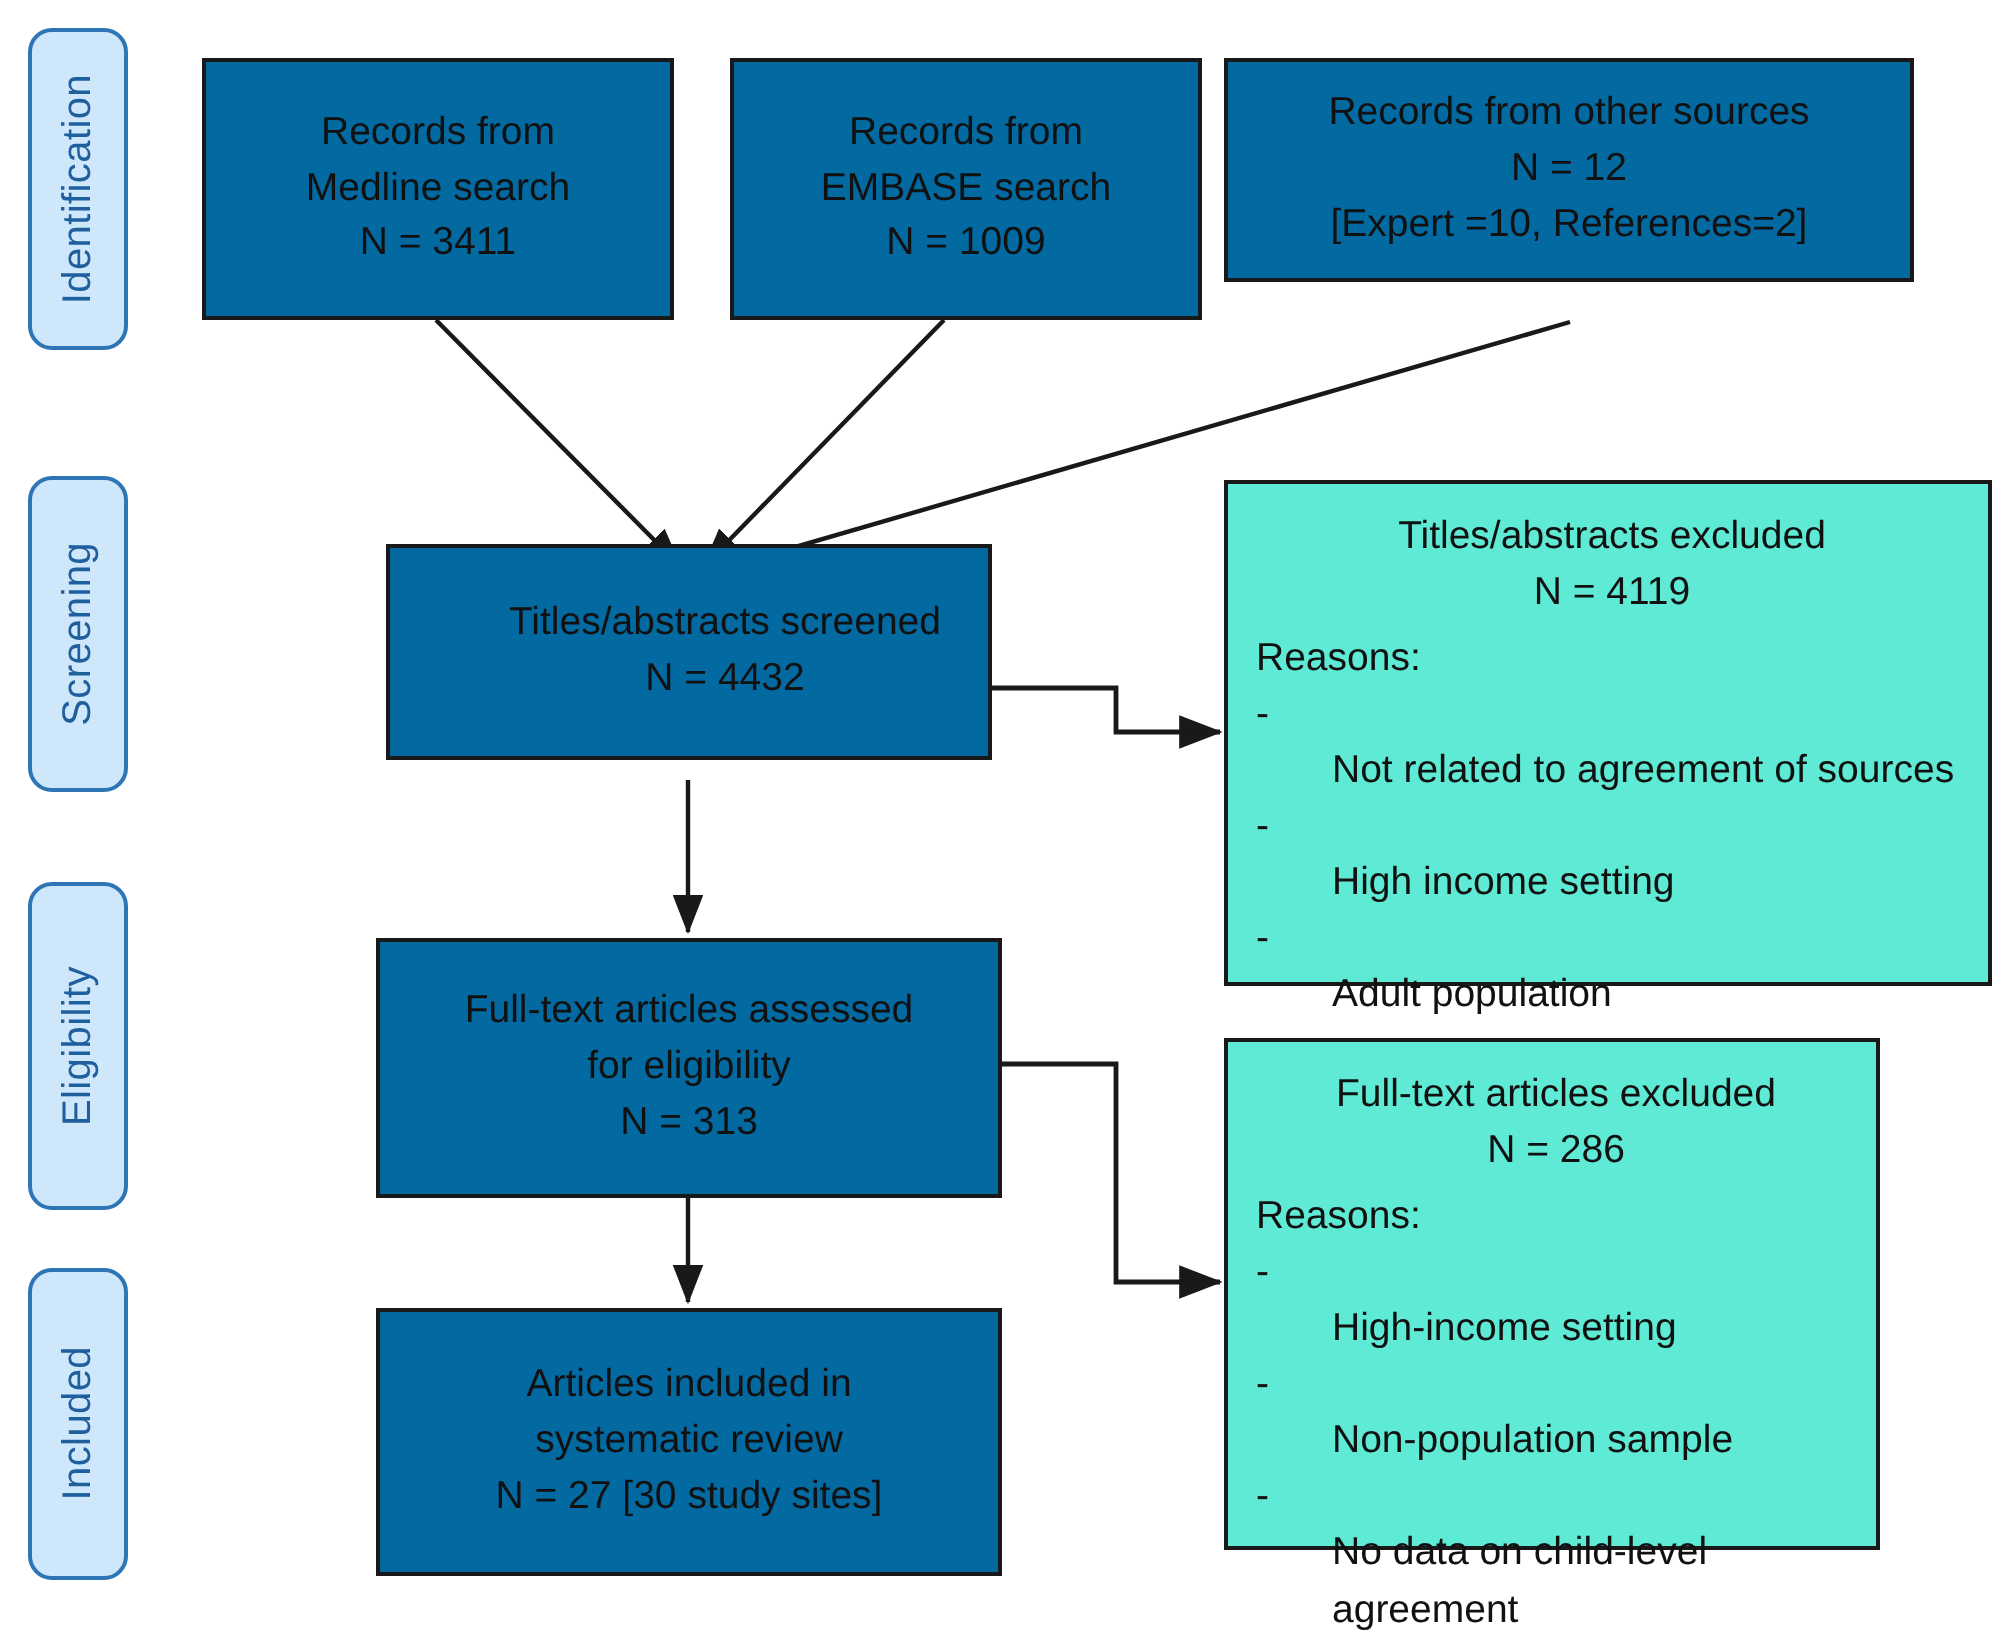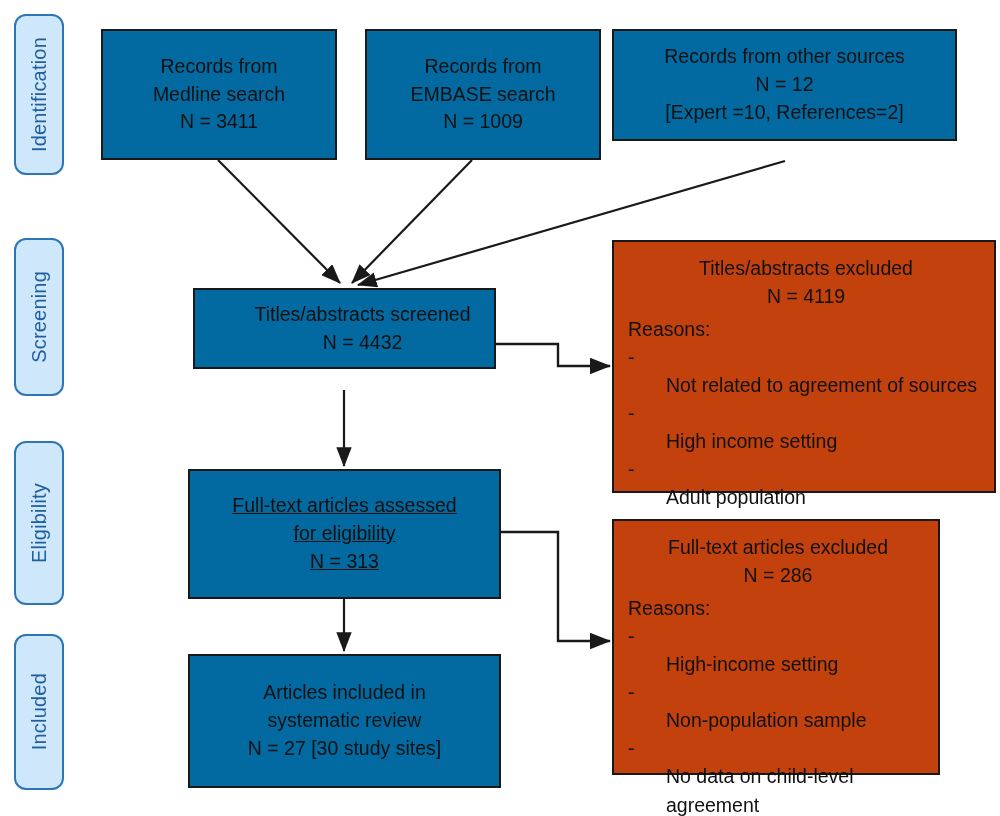--- a/index.html
+++ b/index.html
@@ -51,21 +51,21 @@
     align-items: center;
     justify-content: center;
     text-align: center;
     padding: 4px 8px;
   }
   .flow-box .line { white-space: nowrap; }
   
   .excl-box {
     position: absolute;
     box-sizing: border-box;
-    background: #c2410c;
+    background: #5eead4;
     border: 2px solid #191919;
     color: #111111;
     font-size: 19.5px;
     line-height: 1.45;
     padding: 12px 10px 10px 14px;
   }
   .excl-head {
     text-align: center;
     white-space: nowrap;
   }
@@ -148,26 +148,26 @@
     <div class="line">EMBASE search</div>
     <div class="line">N = 1009</div>
   </div>
 
   <div class="flow-box center" style="left:612px; top:29px; width:345px; height:112px;">
     <div class="line">Records from other sources</div>
     <div class="line">N = 12</div>
     <div class="line">[Expert =10, References=2]</div>
   </div>
 
-  <div class="flow-box center" style="left:193px; top:288px; width:303px; height:81px;padding-left:44px;">
+  <div class="flow-box center" style="left:193px; top:272px; width:303px; height:108px;padding-left:44px;">
     <div class="line">Titles/abstracts screened</div>
     <div class="line">N = 4432</div>
   </div>
 
-  <div class="flow-box center" style="left:188px; top:469px; width:313px; height:130px;text-decoration:underline;">
+  <div class="flow-box center" style="left:188px; top:469px; width:313px; height:130px;">
     <div class="line">Full-text articles assessed</div>
     <div class="line">for eligibility</div>
     <div class="line">N = 313</div>
   </div>
 
   <div class="flow-box center" style="left:188px; top:654px; width:313px; height:134px;">
     <div class="line">Articles included in</div>
     <div class="line">systematic review</div>
     <div class="line">N = 27 [30 study sites]</div>
   </div>

